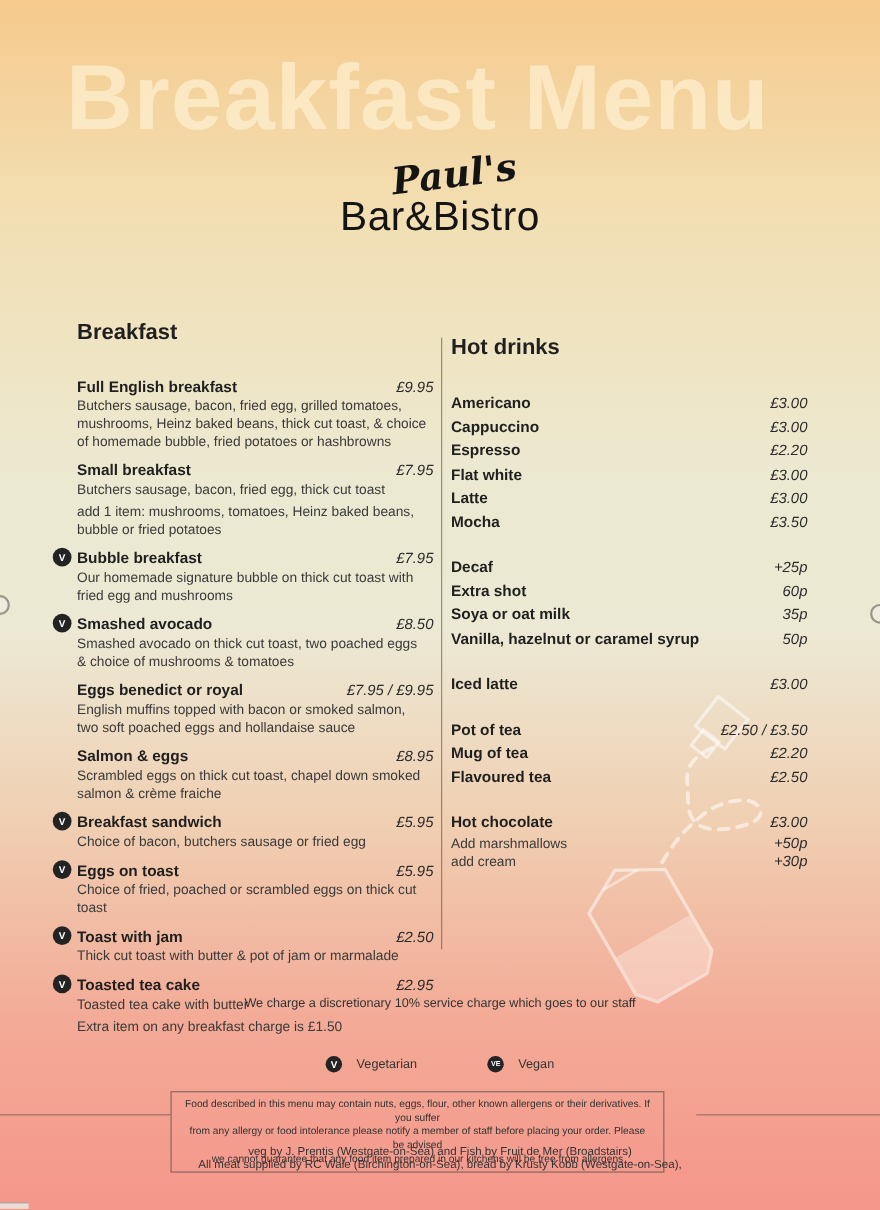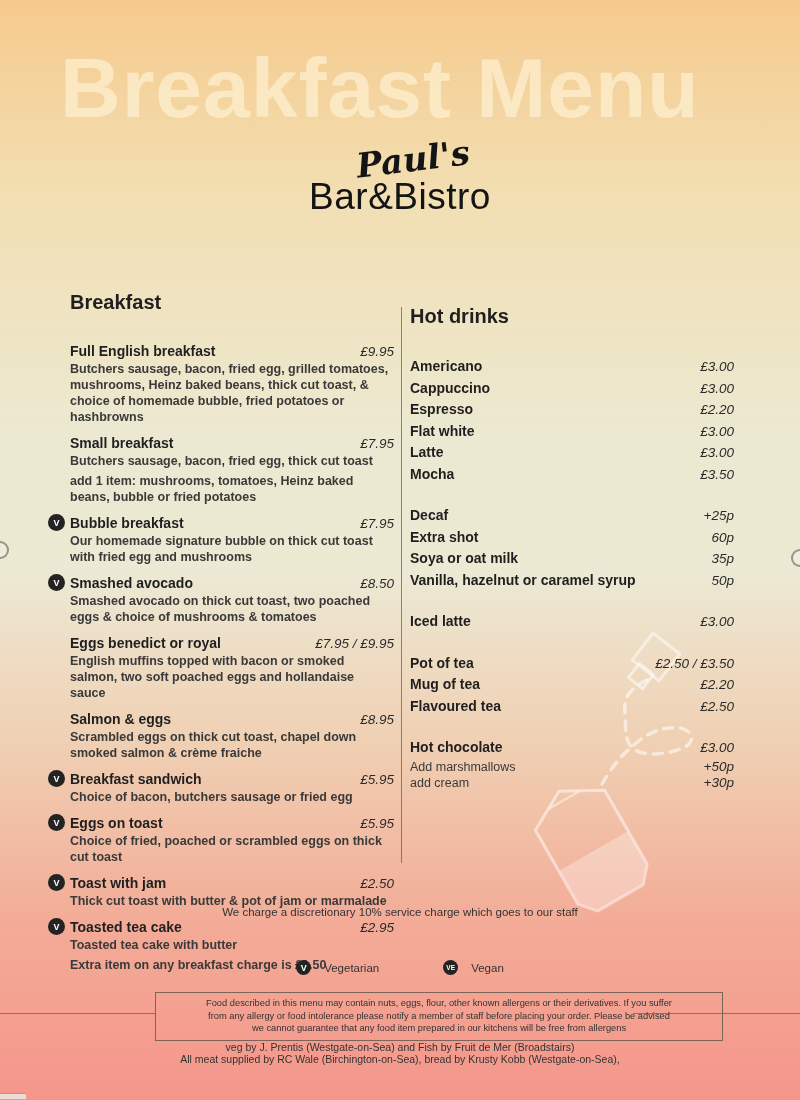--- a/index.html
+++ b/index.html
@@ -30,21 +30,21 @@
   .col-left .col-heading{margin-left:22px;}
   .item{position:relative;padding-left:22px;margin-bottom:9px;}
   .badge{
     position:absolute;left:0;top:0;width:17px;height:17px;border-radius:50%;
     background:#232323;color:#fff;font-size:9px;font-weight:bold;
     display:flex;align-items:center;justify-content:center;
   }
   .item-head{display:flex;justify-content:space-between;align-items:baseline;font-size:14px;font-weight:bold;color:#1f1f1f;line-height:18px;}
   .item-price{font-weight:normal;font-style:italic;font-size:13.5px;color:#2a2a2a;white-space:nowrap;margin-left:8px;}
   .desc{max-width:320px;}
-  .desc p{margin:0;font-size:12.5px;line-height:16px;color:#3a3a3a;font-weight:bold;}
+  .desc p{margin:0;font-size:12.5px;line-height:16px;color:#3a3a3a;}
   .desc p + p{margin-top:4px;}
   .drink-group{margin-bottom:20px;}
   .drink-row{display:flex;justify-content:space-between;align-items:baseline;font-size:14px;line-height:21.5px;}
   .drink-row .drink-label{font-weight:bold;color:#1f1f1f;}
   .drink-row.sub{line-height:15px;gap:28px;}
   .drink-row.sub .drink-label{font-weight:normal;font-size:12.5px;color:#3a3a3a;}
   .drink-price{font-style:italic;font-size:13.5px;color:#2a2a2a;white-space:nowrap;}
   .teabag-svg{position:absolute;left:520px;top:600px;}
   .ring{
     position:absolute;width:14px;height:14px;border-radius:50%;
@@ -54,21 +54,21 @@
   .ring-right{right:-9px;top:549px;}
   .service-note{position:absolute;top:906px;left:0;width:100%;text-align:center;font-size:11.5px;color:#333;}
   .legend{position:absolute;top:960px;left:0;width:100%;display:flex;justify-content:center;gap:64px;}
   .legend-item{display:flex;align-items:center;gap:13px;font-size:11.5px;color:#333;}
   .legend-item .badge{position:static;width:15px;height:15px;}
   .legend-item .badge.small-text{font-size:6.5px;}
   .rule-h{position:absolute;top:1013px;height:1px;background:rgba(95,85,75,0.65);}
   .rule-left{left:0;width:155px;}
   .rule-right{left:633px;width:167px;}
   .allergen-box{
-    position:absolute;top:992px;left:155px;width:568px;
+    position:absolute;top:992px;left:155px;width:449px;
     border:1px solid rgba(95,85,75,0.8);padding:4px 12px 5px 12px;box-sizing:border-box;
   }
   .allergen-box .al-line{font-size:9.3px;line-height:12.6px;color:#333;text-align:center;}
   .suppliers{position:absolute;top:1041px;left:0;width:100%;text-align:center;}
   .suppliers .sup-line{font-size:10.5px;line-height:12px;color:#333;}
   .corner-mark{position:absolute;left:0;top:1093px;width:26px;height:5px;background:rgba(235,233,226,0.85);border-top:1px solid rgba(120,115,108,0.6);}
 </style>
 </head>
 <body>
 

